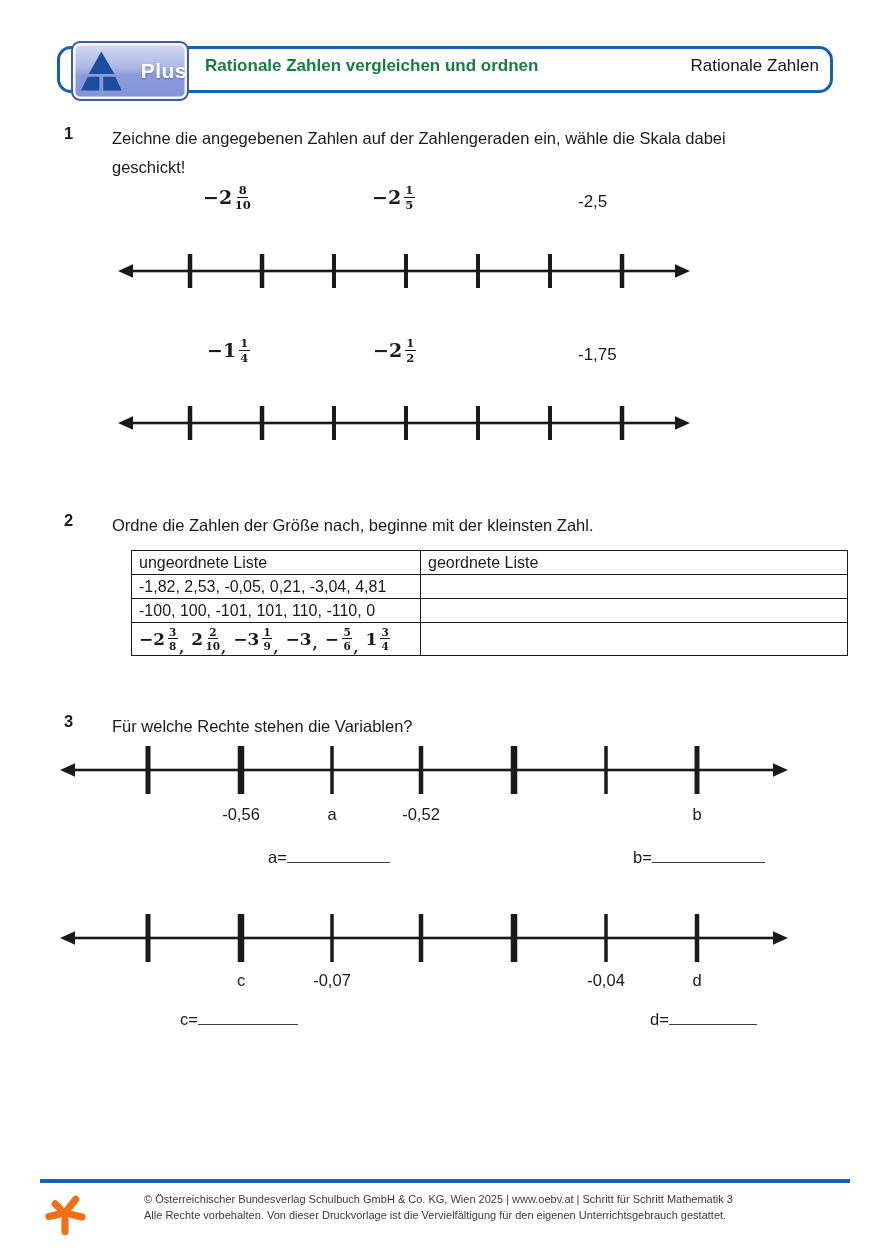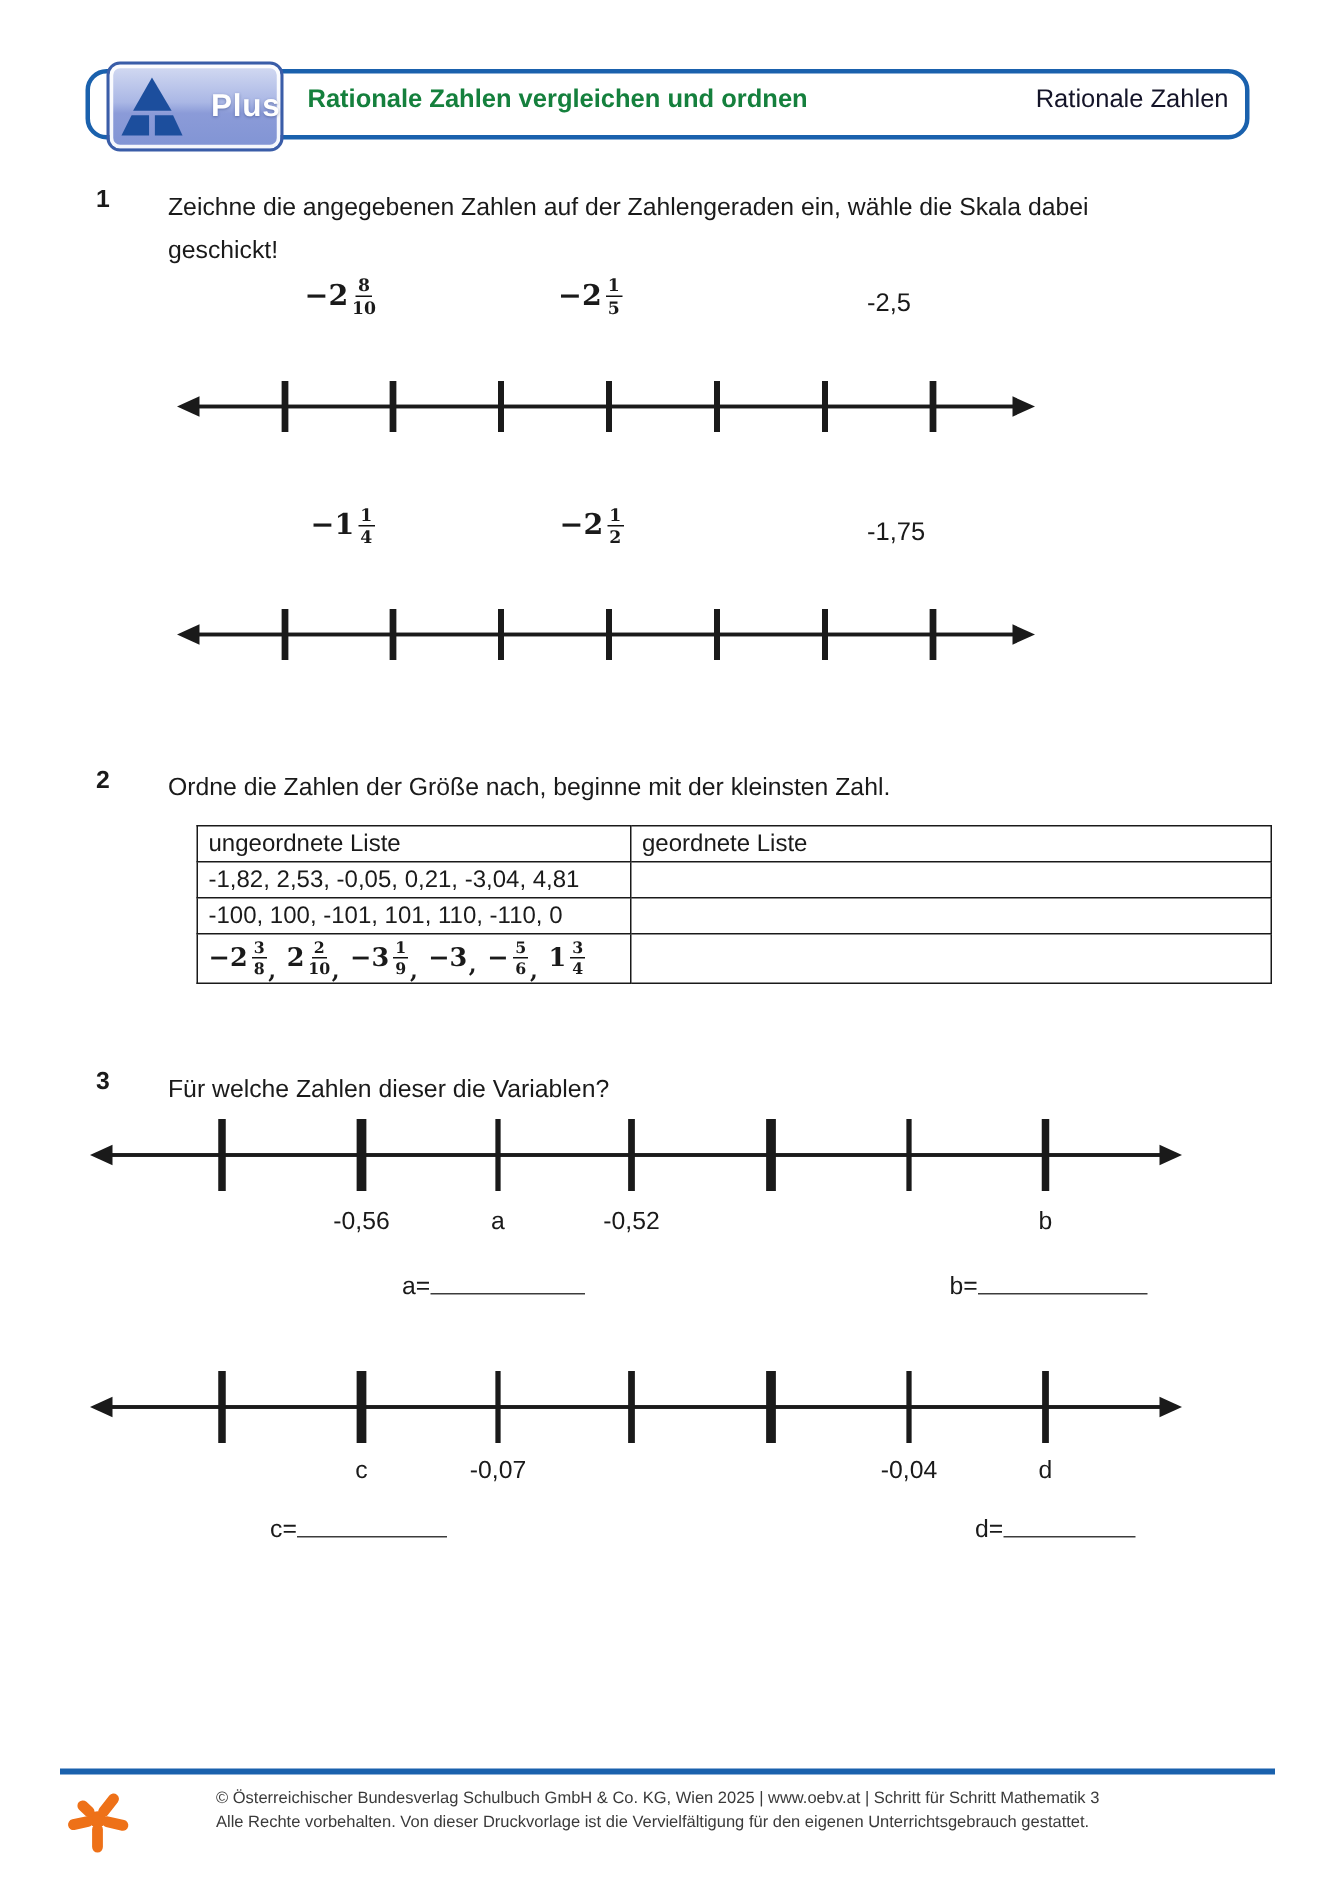--- a/index.html
+++ b/index.html
@@ -203,21 +203,21 @@
               <span class="num">3</span>
               <span class="den">4</span>
             </span>
           </span></td>
     <td></td>
   </tr>
 </tbody>
   </table>
 
 <div class="task-num" style="left:64px; top:712px">3</div>
-<div class="task-text" style="left:92px; top:712px; width:700px">Für welche Zahlen dieser die Variablen?</div>
+<div class="task-text" style="left:92px; top:712px; width:700px">Für welche Rechte stehen die Variablen?</div>
 
 <svg class="numline" style="left:52px; top:741px" width="744" height="58">
     <rect x="20" y="27.7" width="704" height="2.6" fill="#1a1a1a"></rect>
     <polygon points="8,29 23,22.2 23,35.8" fill="#1a1a1a"></polygon>
     <polygon points="736,29 721,22.2 721,35.8" fill="#1a1a1a"></polygon>
     <rect x="93.5" y="5" width="5" height="48" fill="#1a1a1a"></rect>
     <rect x="185.75" y="5" width="6.5" height="48" fill="#1a1a1a"></rect>
     <rect x="278.25" y="5" width="3.5" height="48" fill="#1a1a1a"></rect>
     <rect x="366.75" y="5" width="4.5" height="48" fill="#1a1a1a"></rect>
     <rect x="458.75" y="5" width="6.5" height="48" fill="#1a1a1a"></rect>

